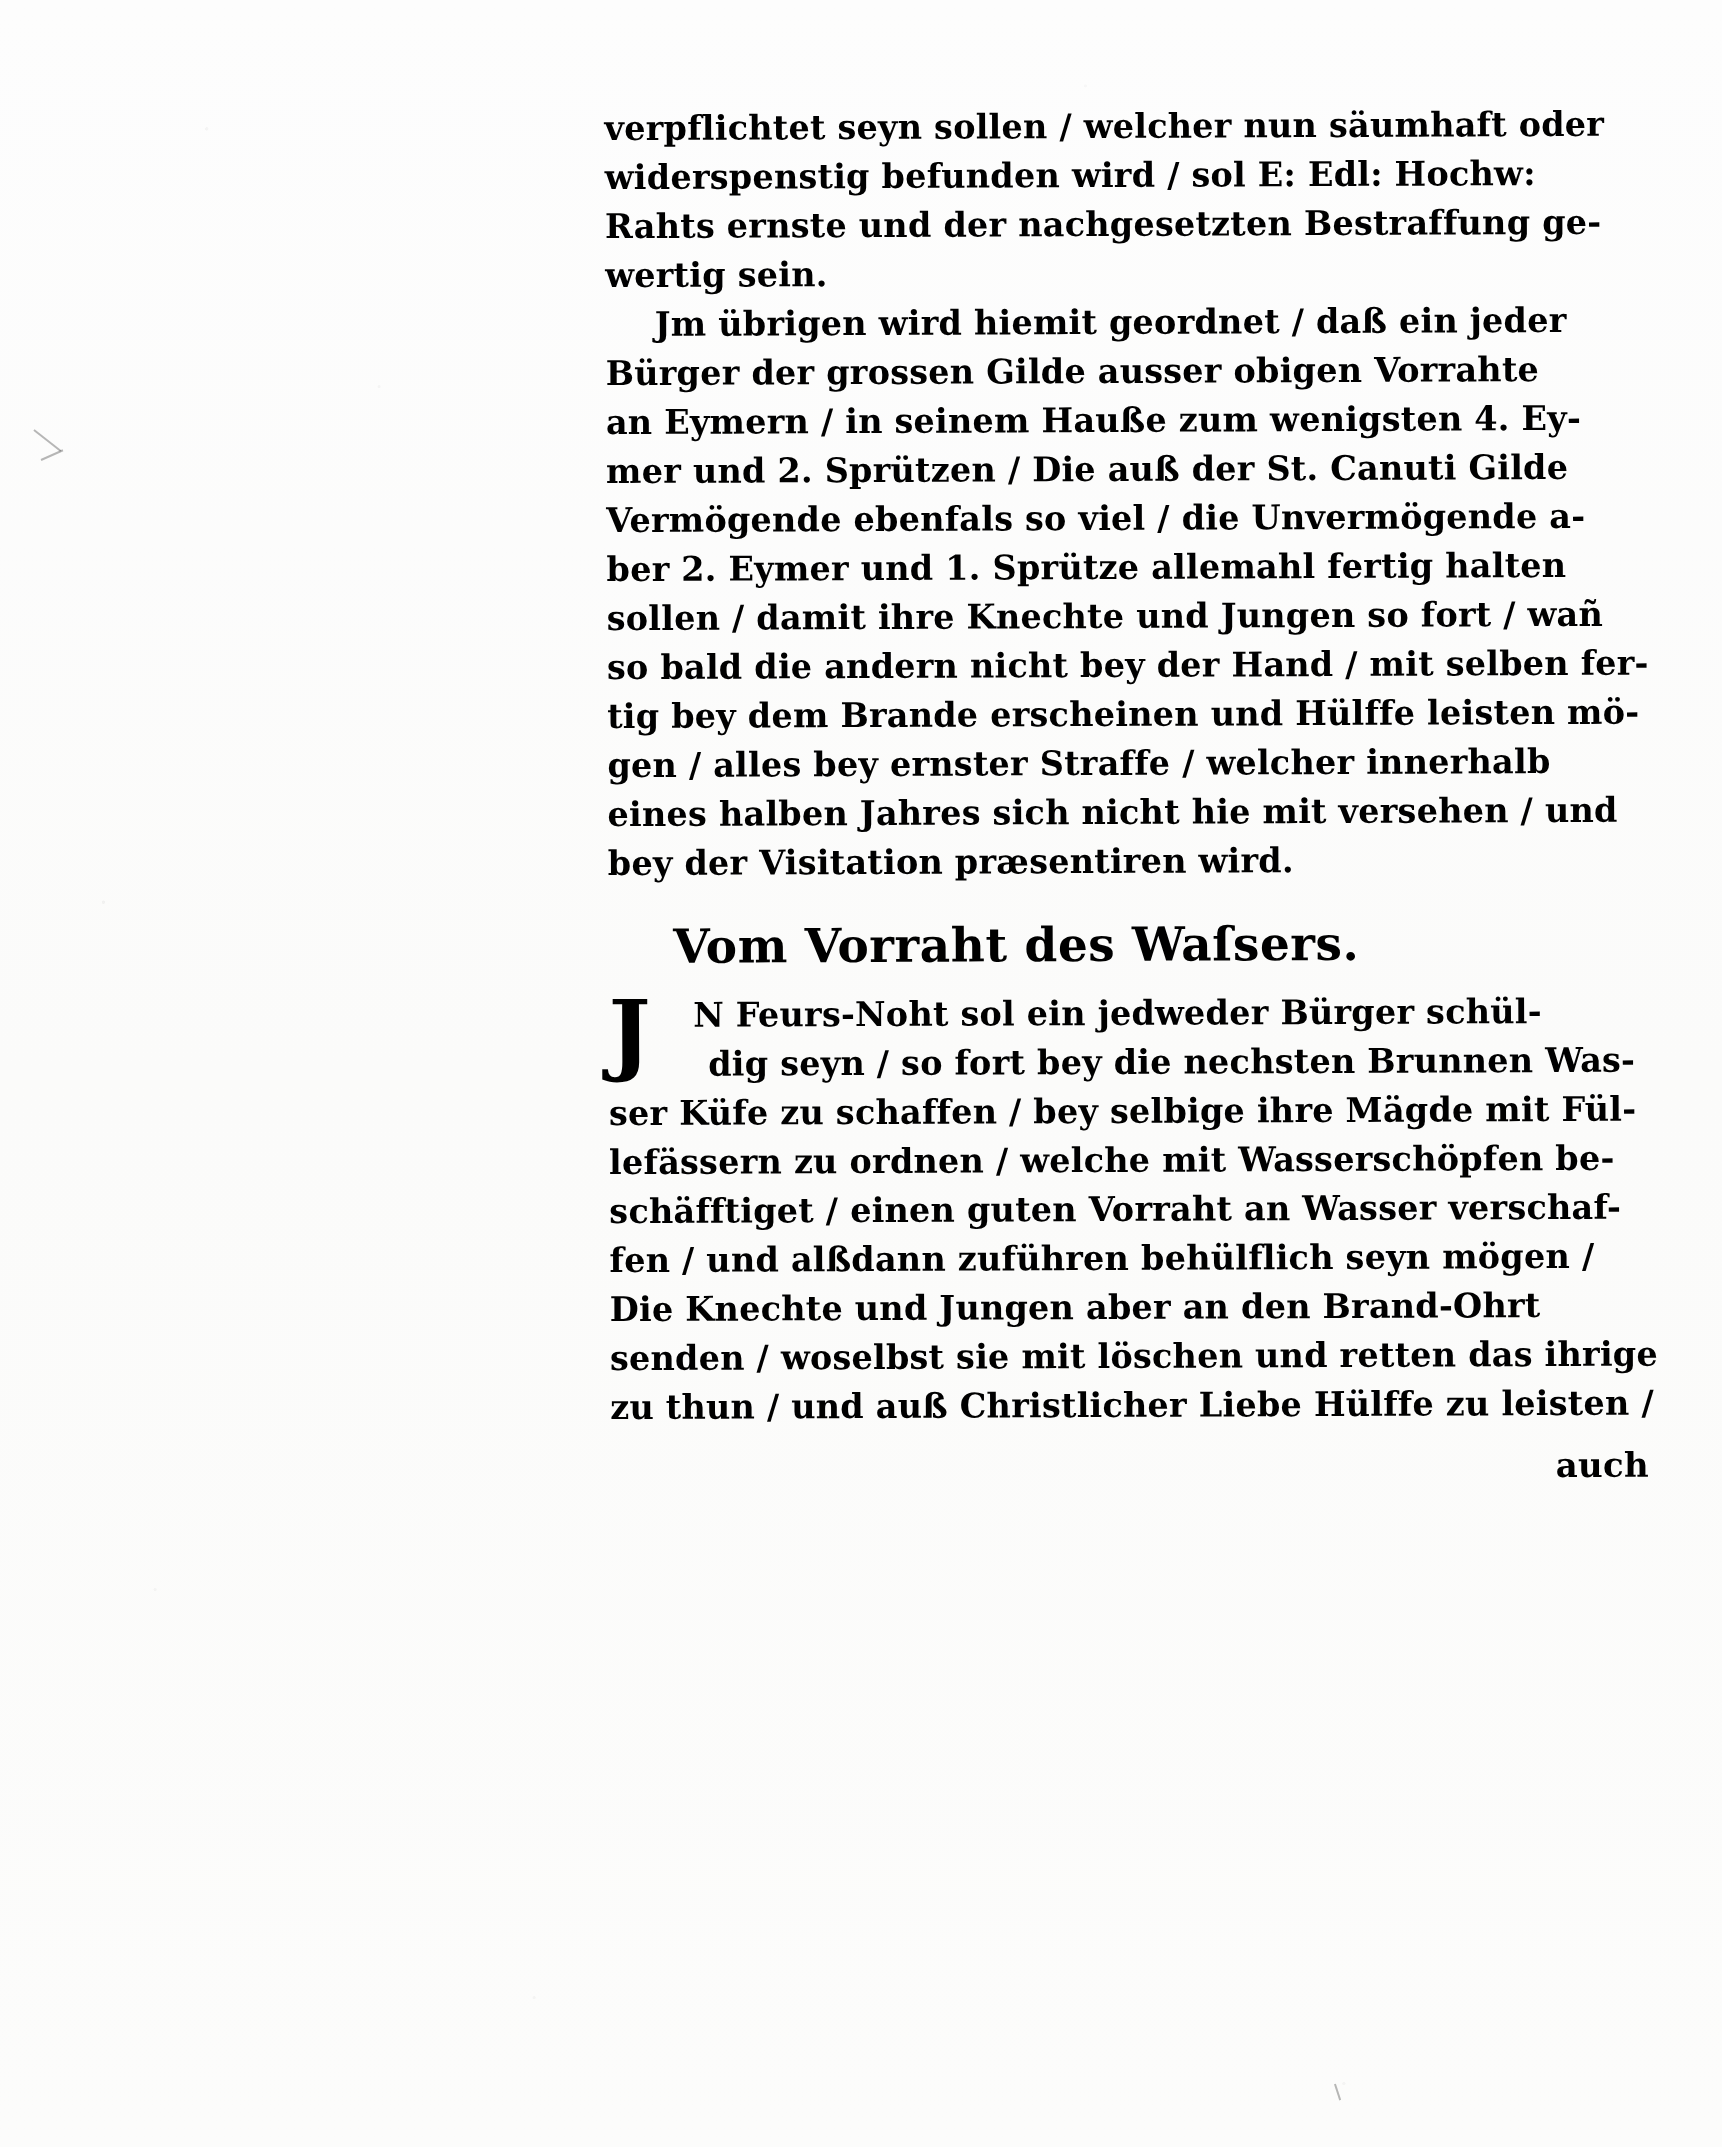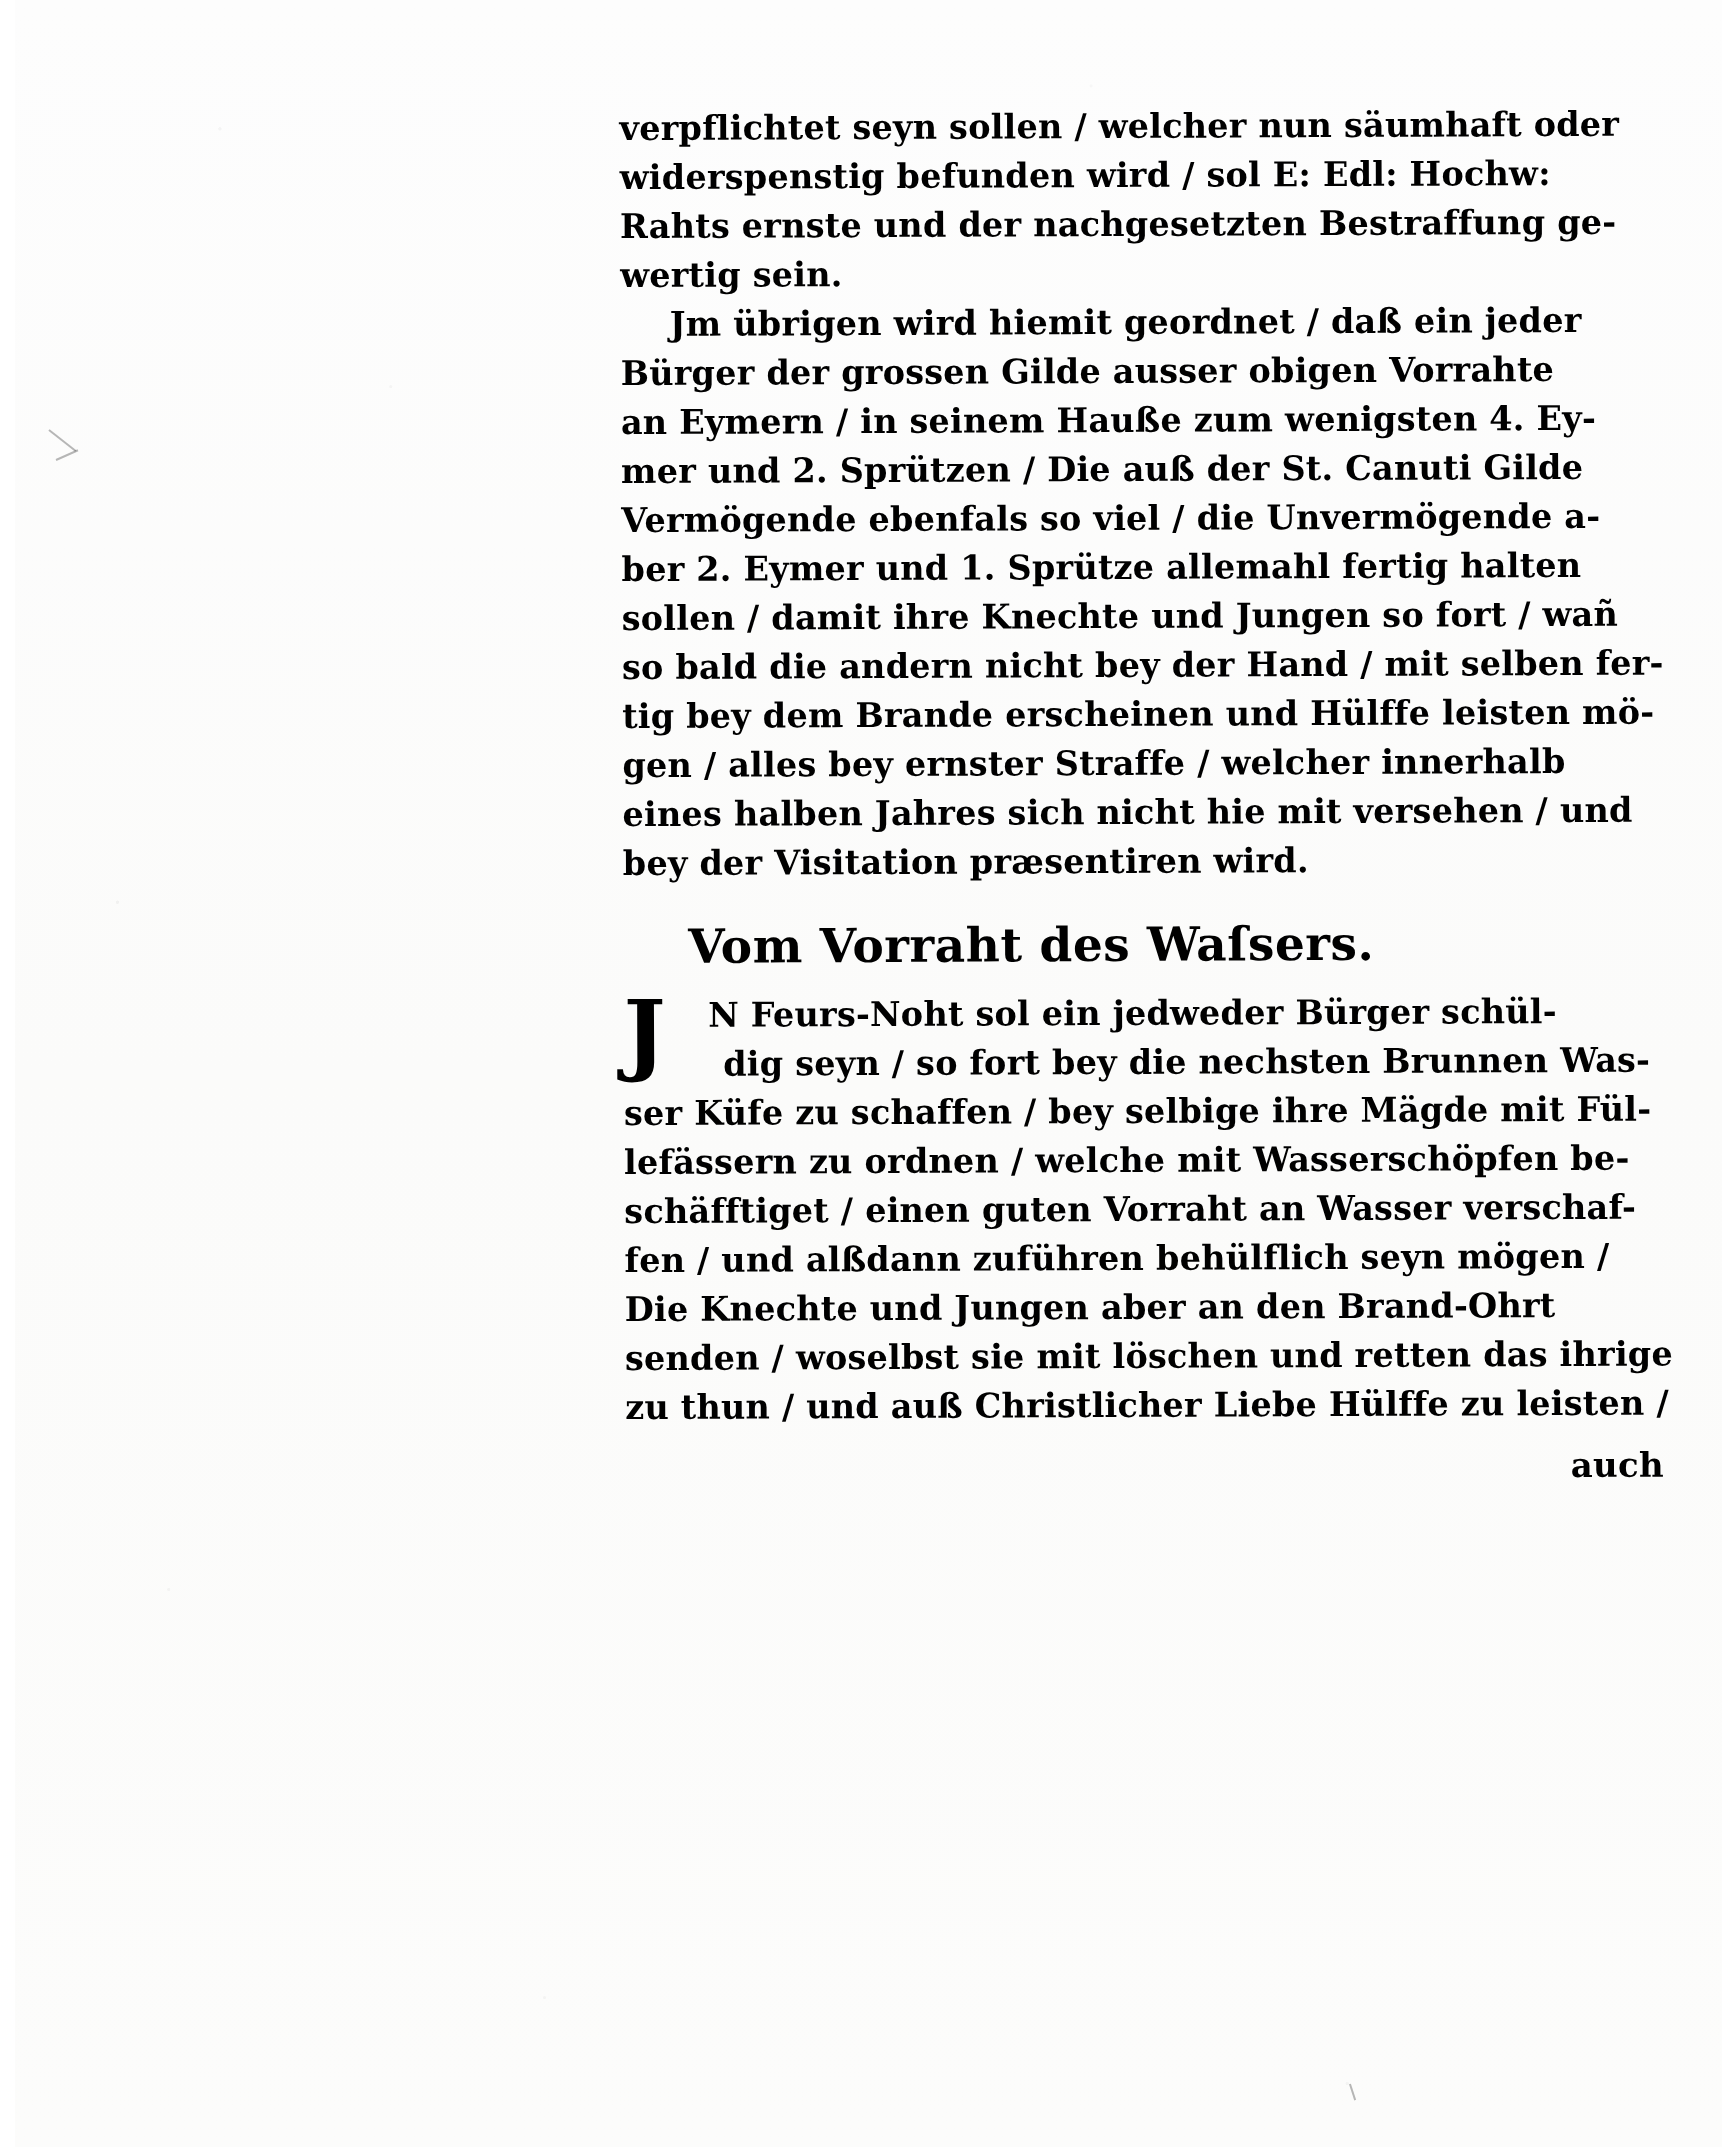--- a/index.html
+++ b/index.html
@@ -21,21 +21,20 @@
     inset: 0;
     background:
       radial-gradient(circle at 12% 6%, rgba(0,0,0,0.035) 0 1.4px, rgba(0,0,0,0) 1.9px),
       radial-gradient(circle at 22% 18%, rgba(0,0,0,0.03) 0 1.1px, rgba(0,0,0,0) 1.9px),
       radial-gradient(circle at 6% 42%, rgba(0,0,0,0.04) 0 1.5px, rgba(0,0,0,0) 1.9px),
       radial-gradient(circle at 9% 74%, rgba(0,0,0,0.03) 0 1.3px, rgba(0,0,0,0) 1.9px),
       radial-gradient(circle at 31% 93%, rgba(0,0,0,0.03) 0 1.2px, rgba(0,0,0,0) 1.9px),
       radial-gradient(circle at 78% 97%, rgba(0,0,0,0.03) 0 1.4px, rgba(0,0,0,0) 1.9px),
       radial-gradient(circle at 63% 4%, rgba(0,0,0,0.025) 0 1.1px, rgba(0,0,0,0) 1.9px),
       linear-gradient(180deg, #fdfdfd 0%, #fbfbfa 50%, #fcfcfb 100%);
-    margin-left: 15px;
   }
 
   
   .scratch {
     position: absolute;
     background: rgba(0,0,0,0.28);
     transform-origin: left center;
   }
 
   #text-block {

